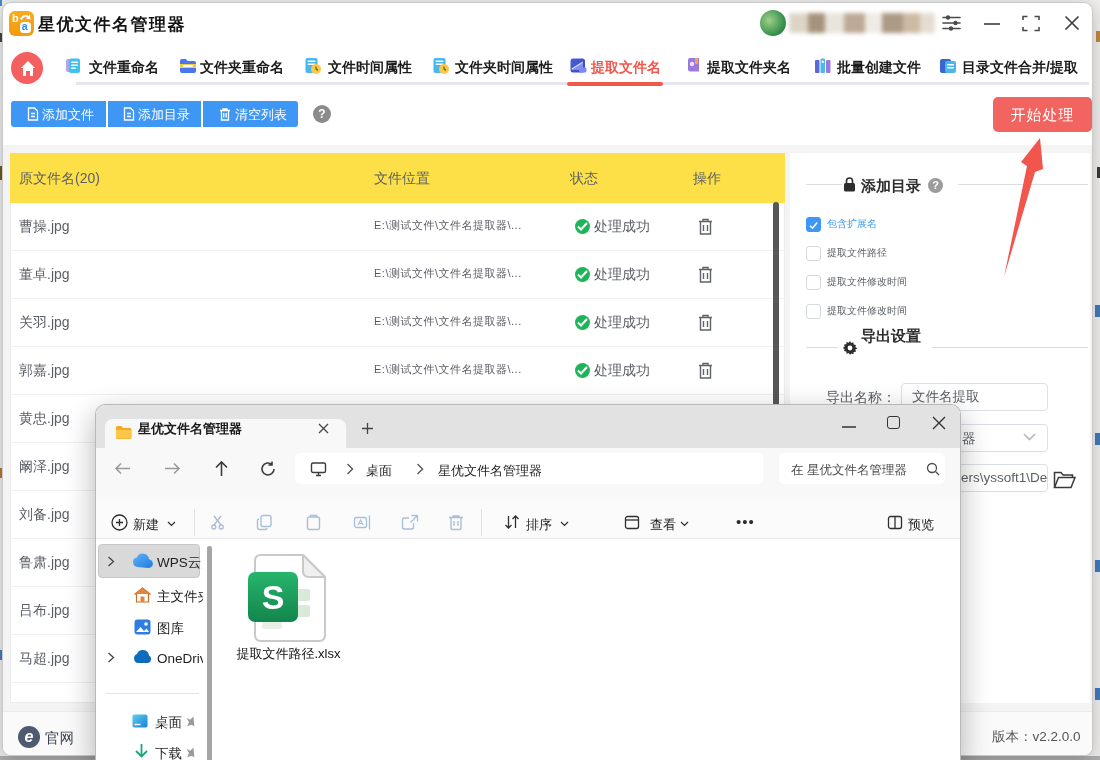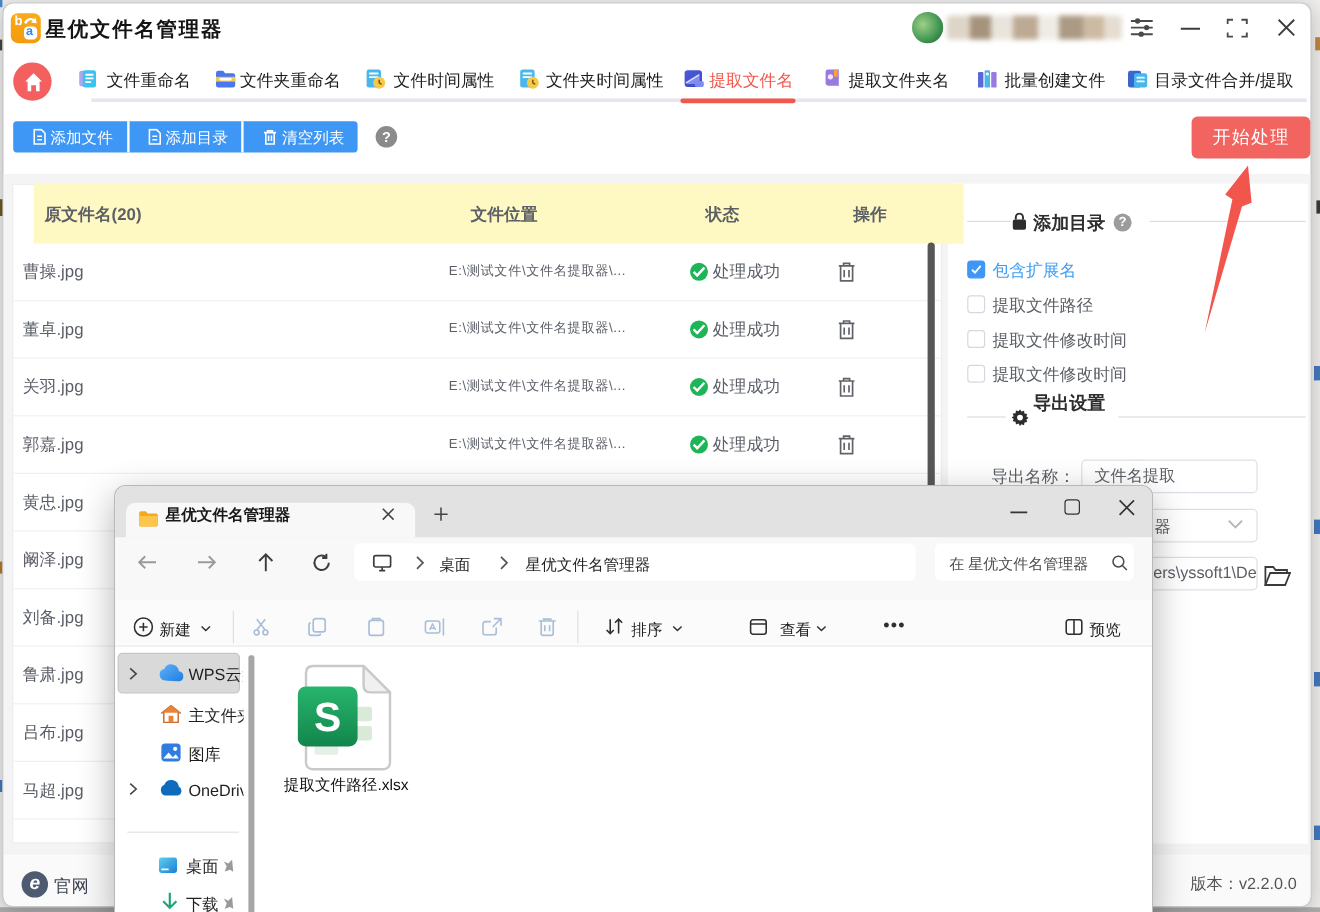--- a/index.html
+++ b/index.html
@@ -9,51 +9,51 @@
 
 #appicon{left:9px;top:11px;width:25px;height:25px;border-radius:6px;background:linear-gradient(180deg,#f9ab19,#f29b0d)}
 #appicon .b{position:absolute;left:3px;top:1px;color:#fff;font-weight:bold;font-size:11px}
 #appicon .ac{position:absolute;left:10.5px;top:10.5px;width:11.5px;height:11.5px;background:#fff;border-radius:3.5px}
 #appicon .ac span{position:absolute;left:2.2px;top:-1.5px;color:#2f88f7;font-weight:bold;font-size:10.5px}
 #apptitle{left:38px;top:13px;font-size:17px;font-weight:bold;color:#141414;letter-spacing:1.5px}
 #avatar{left:760px;top:10px;width:26px;height:26px;border-radius:50%;background:radial-gradient(circle at 35% 40%,#9fd08a,#3f9550 60%,#1f5c3a);filter:blur(.6px)}
 #uname{left:789px;top:13px;width:146px;height:20px;border-radius:3px;overflow:hidden;filter:blur(2.2px);background:linear-gradient(90deg,#ded5c8 0 13%,#a6937c 13% 25%,#e9e4dc 25% 38%,#bdaa94 38% 52%,#efece6 52% 64%,#ab9a84 64% 78%,#cdbaa2 78% 90%,#e5ddd2 90% 100%)}
 
 #home{left:11px;top:52px;width:32px;height:32px;border-radius:50%;background:#f45f5f}
-.tabtx{font-size:14px;font-weight:normal;color:#1c1c1c;top:59px}
+.tabtx{font-size:14px;font-weight:bold;color:#1c1c1c;top:59px}
 .tabtx.sel{color:#f2574c}
 #navline{left:76px;top:82px;width:1013px;height:3px;background:#e6e6f0}
 #redline{left:567px;top:82px;width:96px;height:4px;background:#f2574c;border-radius:2px}
 
 #btngroup{left:11px;top:101px;width:287px;height:26px;background:#3e97f5;border-radius:3px;color:#fff;font-size:13px}
 #btngroup .sep{position:absolute;top:0;width:2px;height:26px;background:#fff}
 #btngroup .lb{position:absolute;top:5px}
 #helpc{left:313px;top:105px;width:18px;height:18px;border-radius:50%;background:#8b8b8b;color:#fff;font-size:12px;font-weight:bold;text-align:center;line-height:18px}
 #startbtn{left:993px;top:97px;width:99px;height:35px;background:#f16460;border-radius:5px;color:#fff;font-size:15px;text-align:center;line-height:35px;letter-spacing:1px}
 
 #contentbg{left:3px;top:145px;width:1089px;height:566px;background:#f4f4f5}
 #rightcard{left:790px;top:153px;width:300px;height:550px;background:#fff}
 #tablepanel{left:10px;top:153px;width:775px;height:550px;background:#fff;border:1px solid #ececf0}
-#thead{left:28px;top:153px;width:775px;height:50px;background:#fef9c3;font-size:14px;font-weight:bold;color:#5c6066}
+#thead{left:10px;top:153px;width:775px;height:50px;background:#fde047;font-size:14px;font-weight:normal;color:#5c6066}
 #thead span{position:absolute;top:17px}
 .row{left:10px;width:775px;height:48px;font-size:14px;color:#5a5e66}
 .row .nm{position:absolute;left:9px;top:15px}
 .row .pt{position:absolute;left:364px;top:15px;font-size:11px;letter-spacing:.5px}
 .row .ok{position:absolute;left:565px;top:16px;width:15px;height:15px;border-radius:50%;background:#1eb559}
 .row .ok svg{position:absolute;left:2px;top:3px}
 .row .st{position:absolute;left:584px;top:15px}
 .row .sepline{position:absolute;left:0;bottom:0;width:775px;height:1px;background:#f0f0f0}
 #tscroll{left:773px;top:202px;width:6px;height:250px;background:#575757;border-radius:3px}
 
 .secline{height:1px;background:#dcdcdc;top:184px}
 .sechead{font-size:15px;font-weight:bold;color:#2d2d2d}
 .qm{width:15px;height:15px;border-radius:50%;background:#9c9c9c;color:#fff;font-size:11px;font-weight:bold;text-align:center;line-height:15px}
 .cb{width:15px;height:15px;border:1px solid #d5d9df;border-radius:3px;background:#fff}
 .cb.on{background:#3e97f5;border-color:#3e97f5}
-.cblb{font-size:14px;color:#5c6066}
+.cblb{font-size:10px;color:#5c6066}
 .ipt{width:147px;height:28px;border:1px solid #dcdfe6;border-radius:4px;background:#fff;font-size:13.5px;color:#5c6066}
 
 #footer{left:3px;top:711px;width:1089px;height:44px;background:#fafafa;border-top:1px solid #ebebeb;border-radius:0 0 8px 8px}
 #gwicon{left:18px;top:726px;width:22px;height:22px;border-radius:50%;background:#4e5a70;color:#fff;font-size:16px;font-weight:bold;font-style:italic;text-align:center;line-height:21px}
 #gwtx{left:45px;top:729px;font-size:14.5px;color:#3c4352}
 #vertx{left:992px;top:728px;font-size:13.5px;color:#555}
 
 #exp{left:95px;top:404px;width:866px;height:360px;background:#fff;border-radius:10px 10px 0 0;border:1px solid #b9b9b9;border-bottom:none;box-shadow:0 10px 30px rgba(0,0,0,.3)}
 #exptabs{left:0;top:0;width:864px;height:43px;background:#e2e2e2;border-radius:9px 9px 0 0}
 #exptab{left:9px;top:14px;width:241px;height:29px;background:#f8f8f8;border-radius:8px 8px 0 0;}

